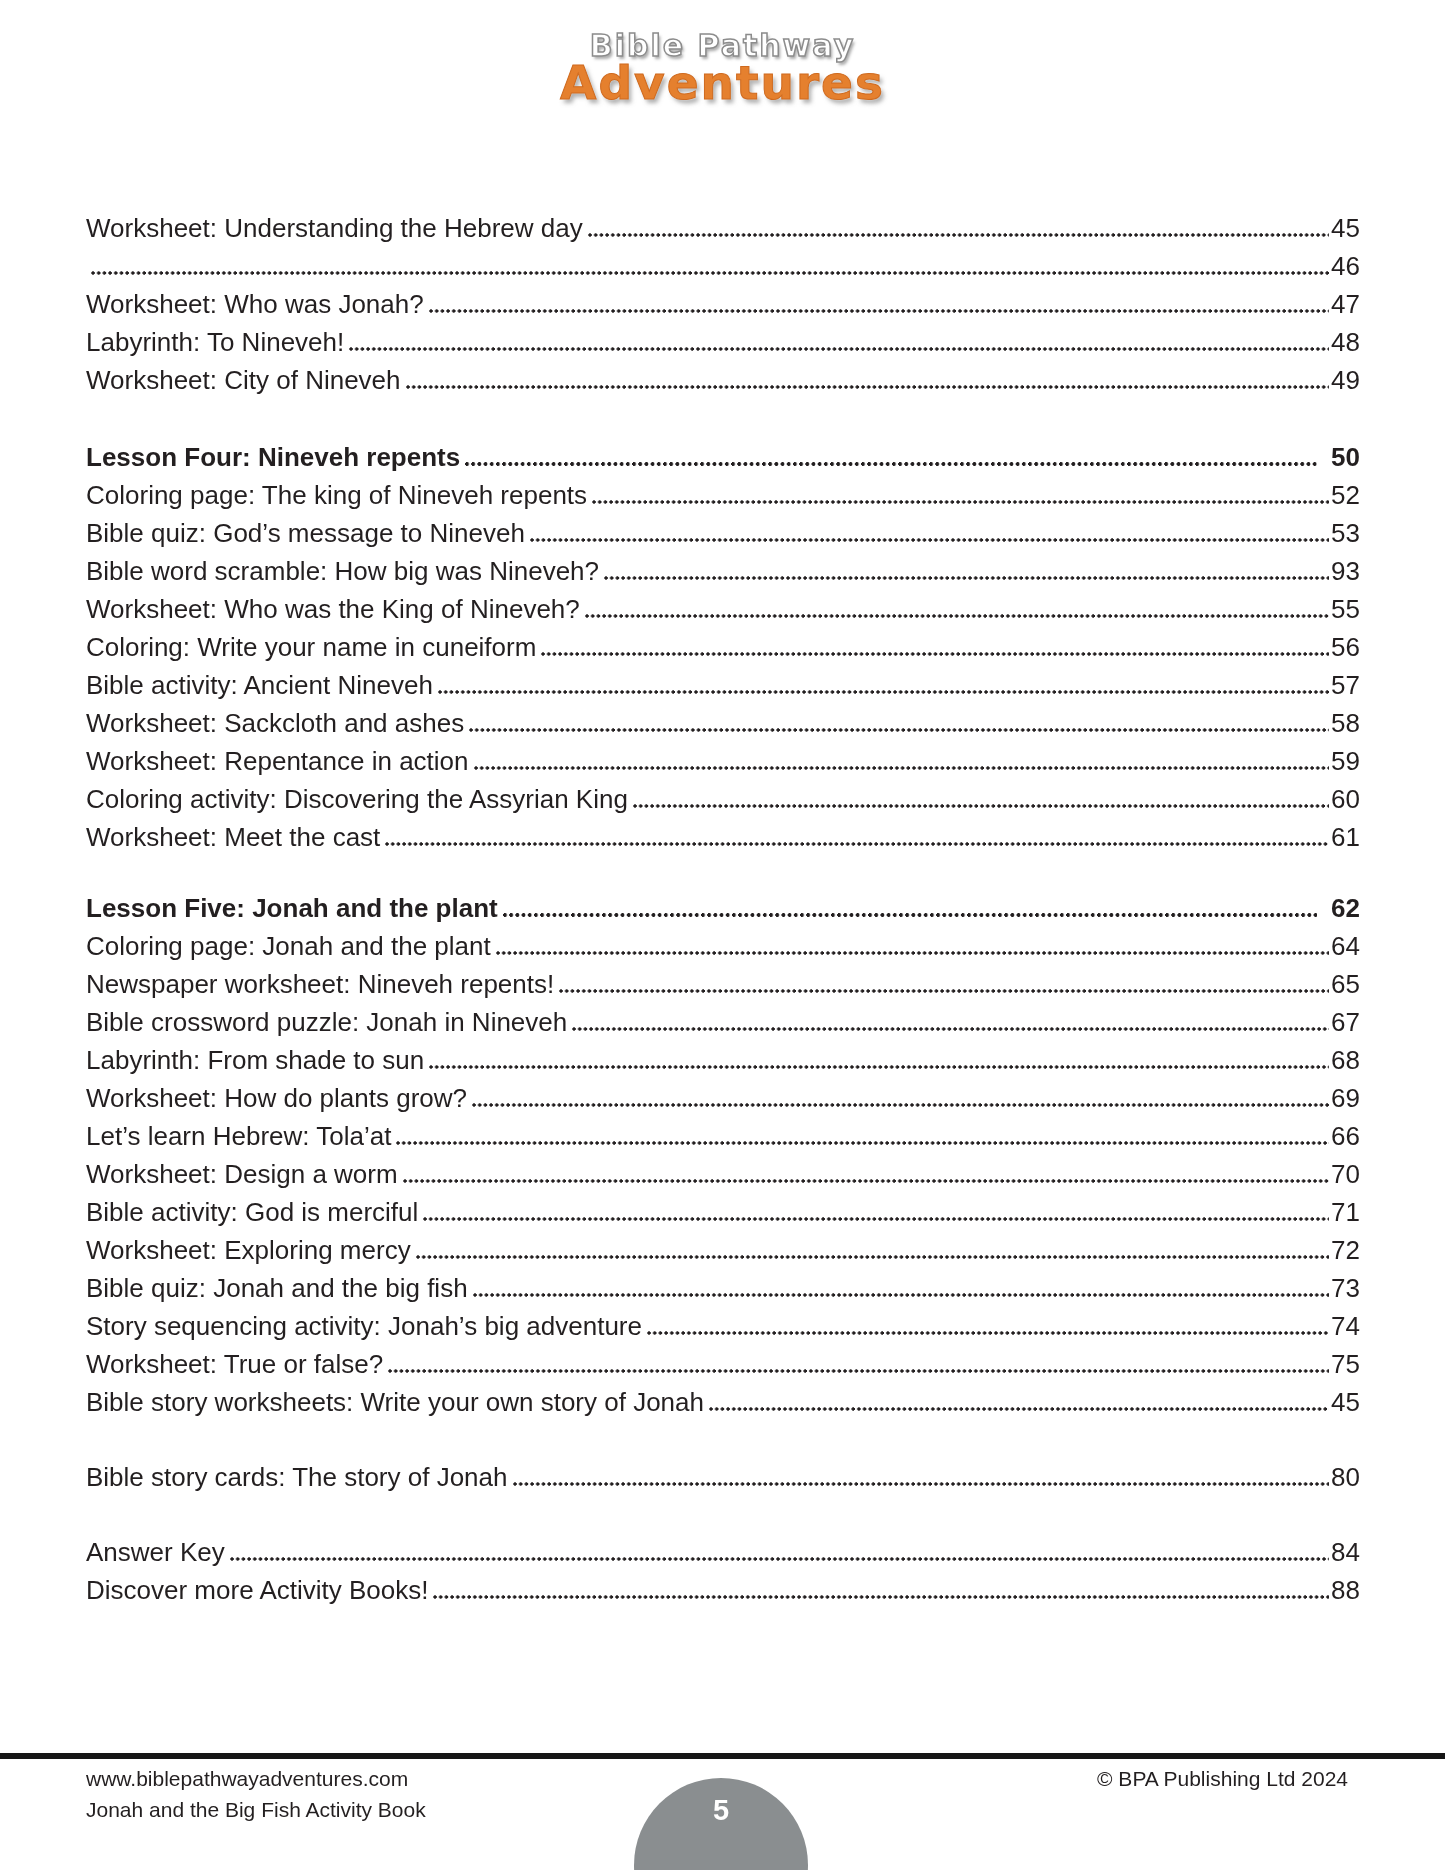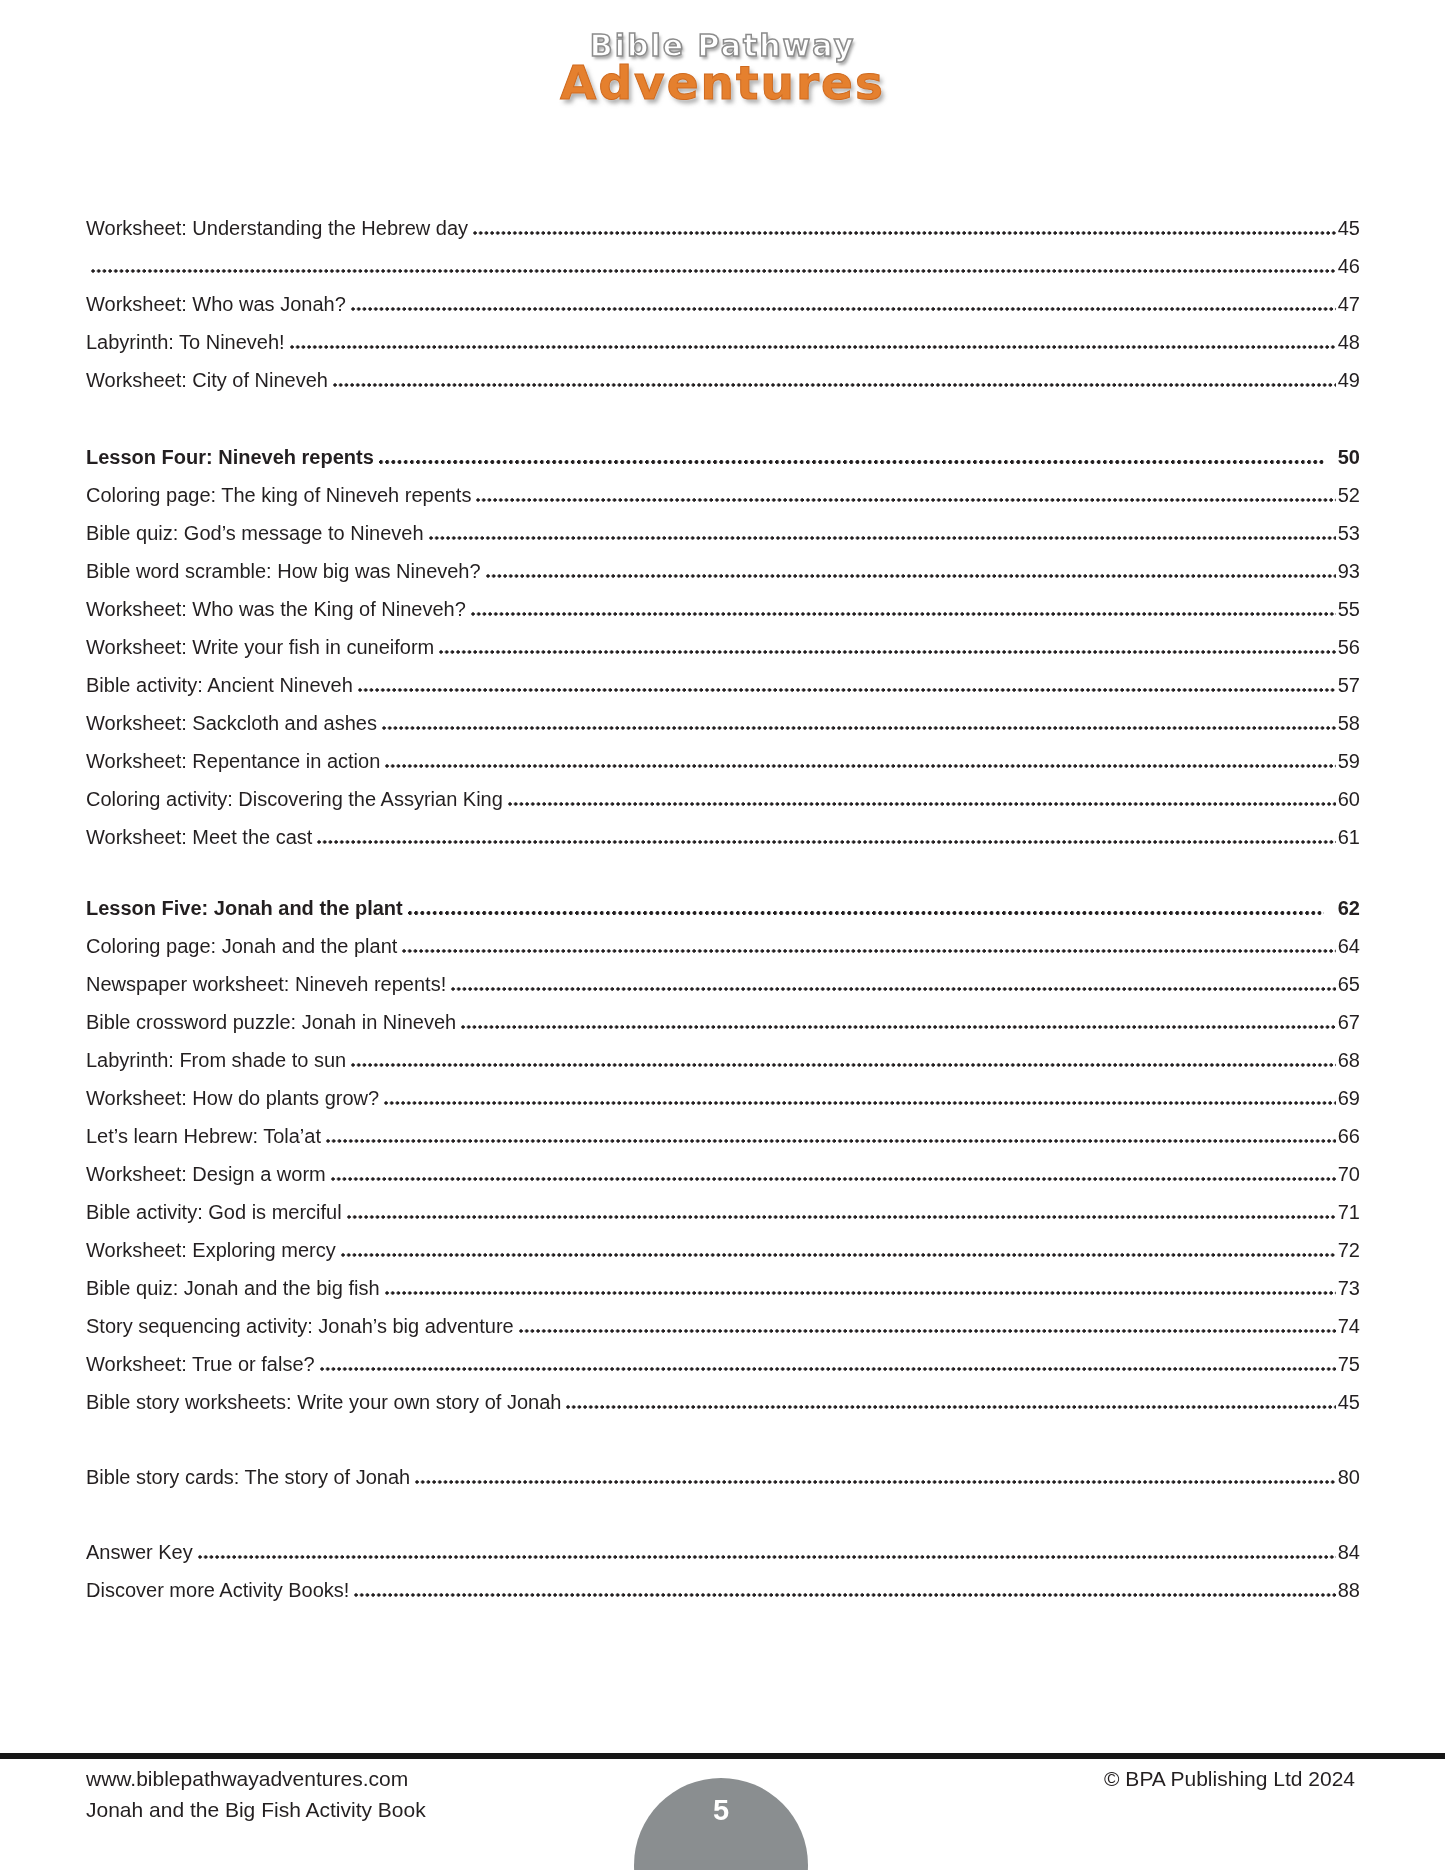--- a/index.html
+++ b/index.html
@@ -10,36 +10,36 @@
   .logo{position:absolute;top:28px;left:0;right:0;text-align:center;}
   .logo-line1{font-family:"DejaVu Sans",sans-serif;font-weight:bold;font-size:30px;letter-spacing:2px;
         color:#ffffff;-webkit-text-stroke:1.5px #8c8c8c;
         text-shadow:2px 3px 3px rgba(70,70,70,.45);}
   .logo-line2{font-family:"DejaVu Sans",sans-serif;font-weight:bold;font-size:47px;letter-spacing:2px;
         color:#e5802e;-webkit-text-stroke:1px #cf6a1f;margin-top:-8px;
         text-shadow:0 0 2px #ffffff,3px 4px 4px rgba(110,110,110,.55);}
 
   
   .toc{position:absolute;left:86px;top:209px;width:1274px;}
-  .toc-row{display:flex;align-items:baseline;height:38px;line-height:38px;font-size:20px;white-space:nowrap;}
+  .toc-row{display:flex;align-items:baseline;height:38px;line-height:38px;font-size:26px;white-space:nowrap;}
   .toc-row.bold{font-weight:bold;}
   .toc-label{flex:0 0 auto;}
   .leader{flex:1 1 auto;height:4px;margin:0 2px 0 5px;align-self:baseline;
         background-image:radial-gradient(circle at 2px 2px,#231f20 1.45px,rgba(0,0,0,0) 1.9px);
         background-size:5.7px 4px;background-repeat:repeat-x;background-position:0 100%;}
   .bold .leader{background-image:radial-gradient(circle at 2px 2px,#231f20 1.7px,rgba(0,0,0,0) 2.15px);
         background-size:6.2px 4px;margin-right:14px;}
   .toc-page{flex:0 0 auto;}
   .toc-gap{width:100%;}
   .gap-s1{height:39px;}.gap-s2{height:33px;}.gap-s3{height:37px;}.gap-s4{height:37px;}
 
   
   .footer-rule{position:absolute;left:0;top:1753px;width:1445px;height:6px;background:#161616;}
   .footer-left{position:absolute;left:86px;top:1763px;font-size:21px;line-height:31px;}
-  .footer-right{position:absolute;right:90px;top:1767px;font-size:21px;}
+  .footer-right{position:absolute;right:97px;top:1767px;font-size:21px;}
   .page-circle{position:absolute;left:634px;top:1778px;width:174px;height:174px;border-radius:50%;background:#8a8e90;}
   .page-circle .num{position:absolute;top:16px;left:0;width:100%;text-align:center;
         color:#ffffff;font-size:29px;font-weight:bold;}
 </style>
 </head>
 <body>
 
 <div class="page">
 
   <div class="logo">
@@ -92,21 +92,21 @@
     <span class="toc-label">Bible word scramble: How big was Nineveh?</span>
     <span class="leader"></span>
     <span class="toc-page">93</span>
   </div>
       <div class="toc-row">
     <span class="toc-label">Worksheet: Who was the King of Nineveh?</span>
     <span class="leader"></span>
     <span class="toc-page">55</span>
   </div>
       <div class="toc-row">
-    <span class="toc-label">Worksheet: Write your fish in cuneiform</span>
+    <span class="toc-label">Coloring: Write your name in cuneiform</span>
     <span class="leader"></span>
     <span class="toc-page">56</span>
   </div>
       <div class="toc-row">
     <span class="toc-label">Bible activity: Ancient Nineveh</span>
     <span class="leader"></span>
     <span class="toc-page">57</span>
   </div>
       <div class="toc-row">
     <span class="toc-label">Worksheet: Sackcloth and ashes</span>

